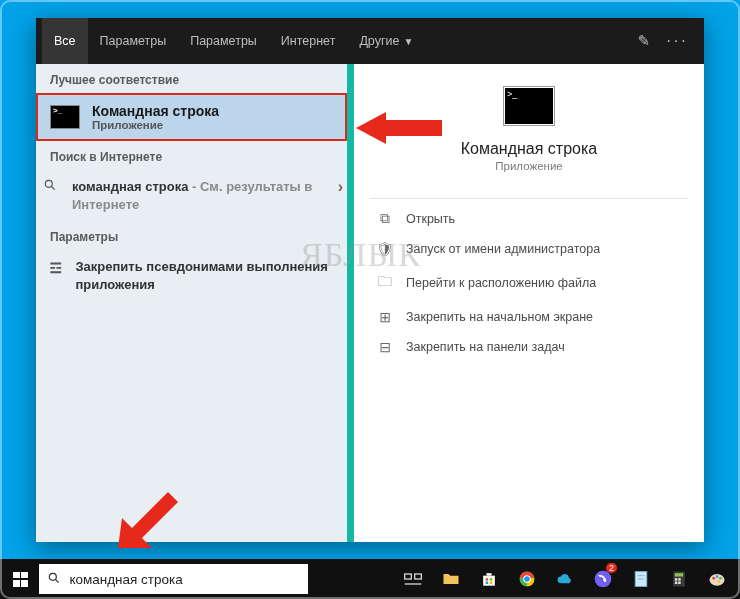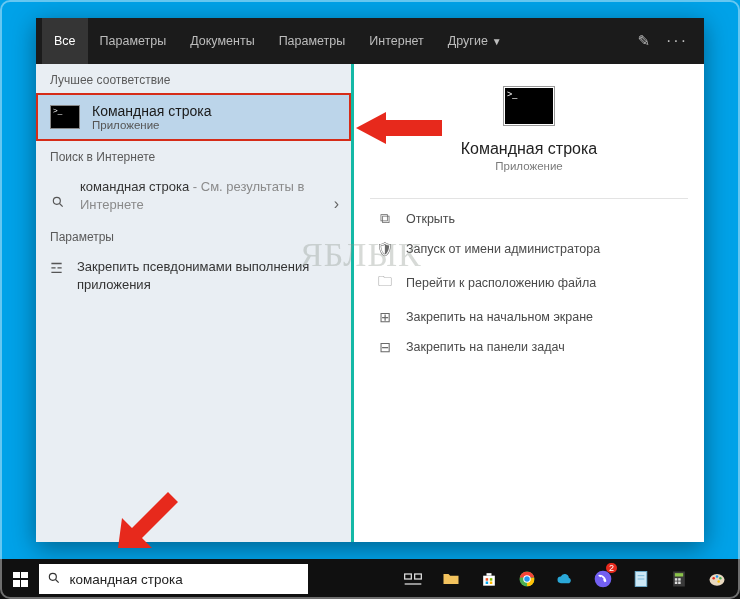--- a/index.html
+++ b/index.html
@@ -13,33 +13,33 @@
 
   .tabs { background: #1b1b1b; height: 46px; display: flex; align-items: stretch; color: #bdbdbd; padding: 0 6px 0 6px; }
   .tab { padding: 0 12px; display: flex; align-items: center; font-size: 12.5px; cursor: pointer; }
   .tab.active { background: #353535; color: #fff; }
   .tabs-spacer { flex: 1; }
   .tabs-right { display: flex; align-items: center; gap: 16px; padding-right: 10px; color:#bdbdbd; }
   .chev-down { font-size: 10px; margin-left: 4px; }
 
   .body { flex: 1; display: flex; overflow: hidden; }
 
-  .left { width: 318px; background: #e9eef3; border-right: 3px solid #14b8a6; display:flex; flex-direction:column; }
+  .left { width: 318px; background: #e9eef3; border-right: 7px solid #14b8a6; display:flex; flex-direction:column;font-weight:bold; }
   .section-label { font-size: 12px; color: #5a5a5a; padding: 9px 14px 6px; }
 
   .best-match {
     display: flex; align-items: center; gap: 12px; padding: 8px 12px;
     background: #bcd5ea; border: 2px solid #d62c18; position: relative;
   }
   .cmd-thumb-sm { width: 30px; height: 24px; background: #000; border: 1px solid #888; position: relative; }
   .cmd-thumb-sm::after { content: ">_"; position:absolute; top:0; left:2px; color:#fff; font-size:8px; }
   .bm-text .title { font-size: 14px; color: #1a1a1a; }
   .bm-text .sub { font-size: 11.5px; color: #555; }
 
-  .internet-row { display:flex; align-items:flex-end; padding: 8px 12px; gap: 12px; color:#333; }
+  .internet-row { display:flex; align-items:flex-start; padding: 8px 4px; gap: 12px; color:#333; }
   .internet-row .icn { width: 20px; text-align:center; color:#555; }
   .internet-row .txt { flex:1; font-size: 13px; line-height:1.35; }
   .internet-row .txt .grey { color:#8a8a8a; }
   .internet-row .chev { color:#666; font-size: 16px; }
 
   .param-row { display:flex; align-items:flex-start; padding: 8px 12px; gap: 12px; }
   .param-row .icn { width:20px; text-align:center; color:#555; font-size:14px; padding-top:2px;}
   .param-row .txt { font-size:13px; color:#333; line-height:1.35; }
 
   .right { flex:1; background: #fff; padding: 22px 16px 10px 16px; display:flex; flex-direction:column; align-items:stretch; }
@@ -80,21 +80,20 @@
   .watermark { position:absolute; left:300px; top:236px; font-size:34px; color:rgba(140,150,140,.35); font-family: Georgia, serif; letter-spacing:1px; pointer-events:none; user-select:none; }
   .outer-border { position:absolute; inset:0; border-radius:10px; box-shadow: inset 0 0 0 2px rgba(255,255,255,.4); pointer-events:none; }
 </style>
 </head>
 <body>
 
 <div class="panel">
   <div class="tabs">
     <div class="tab active">Все</div>
     <div class="tab">Параметры</div>
-    <div class="tab">Документы</div>
     <div class="tab">Параметры</div>
     <div class="tab">Интернет</div>
     <div class="tab">
       <span>Другие</span>
       <span class="chev-down">▼</span>
     </div>
     <div class="tabs-spacer"></div>
     <div class="tabs-right">
       <span style="font-size:15px;">✎</span>
       <span style="letter-spacing:2px;">···</span>

